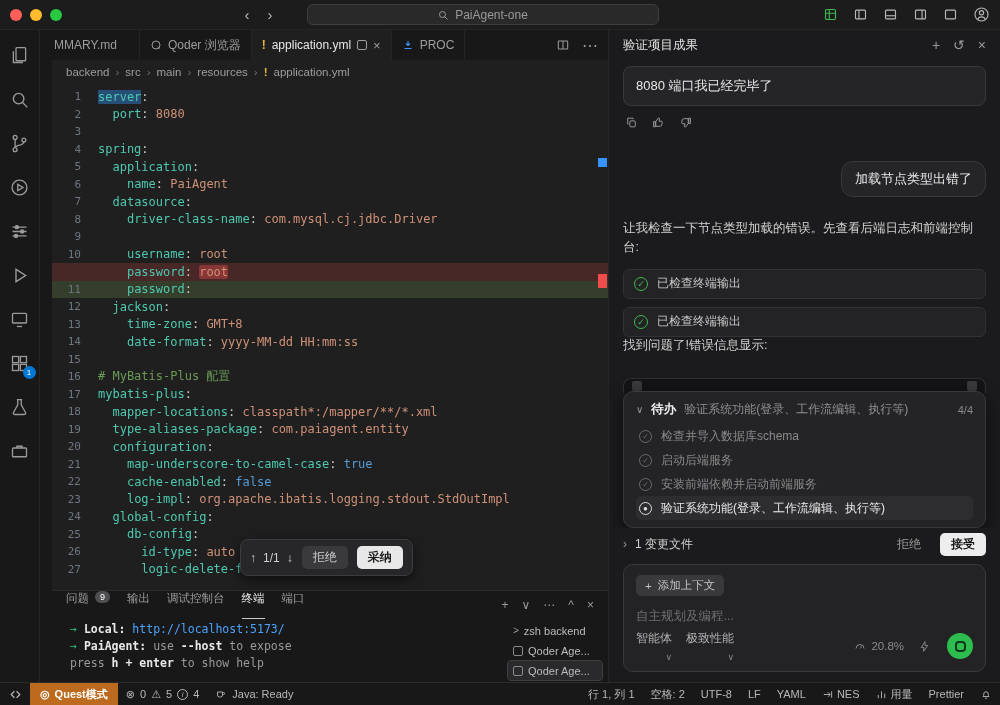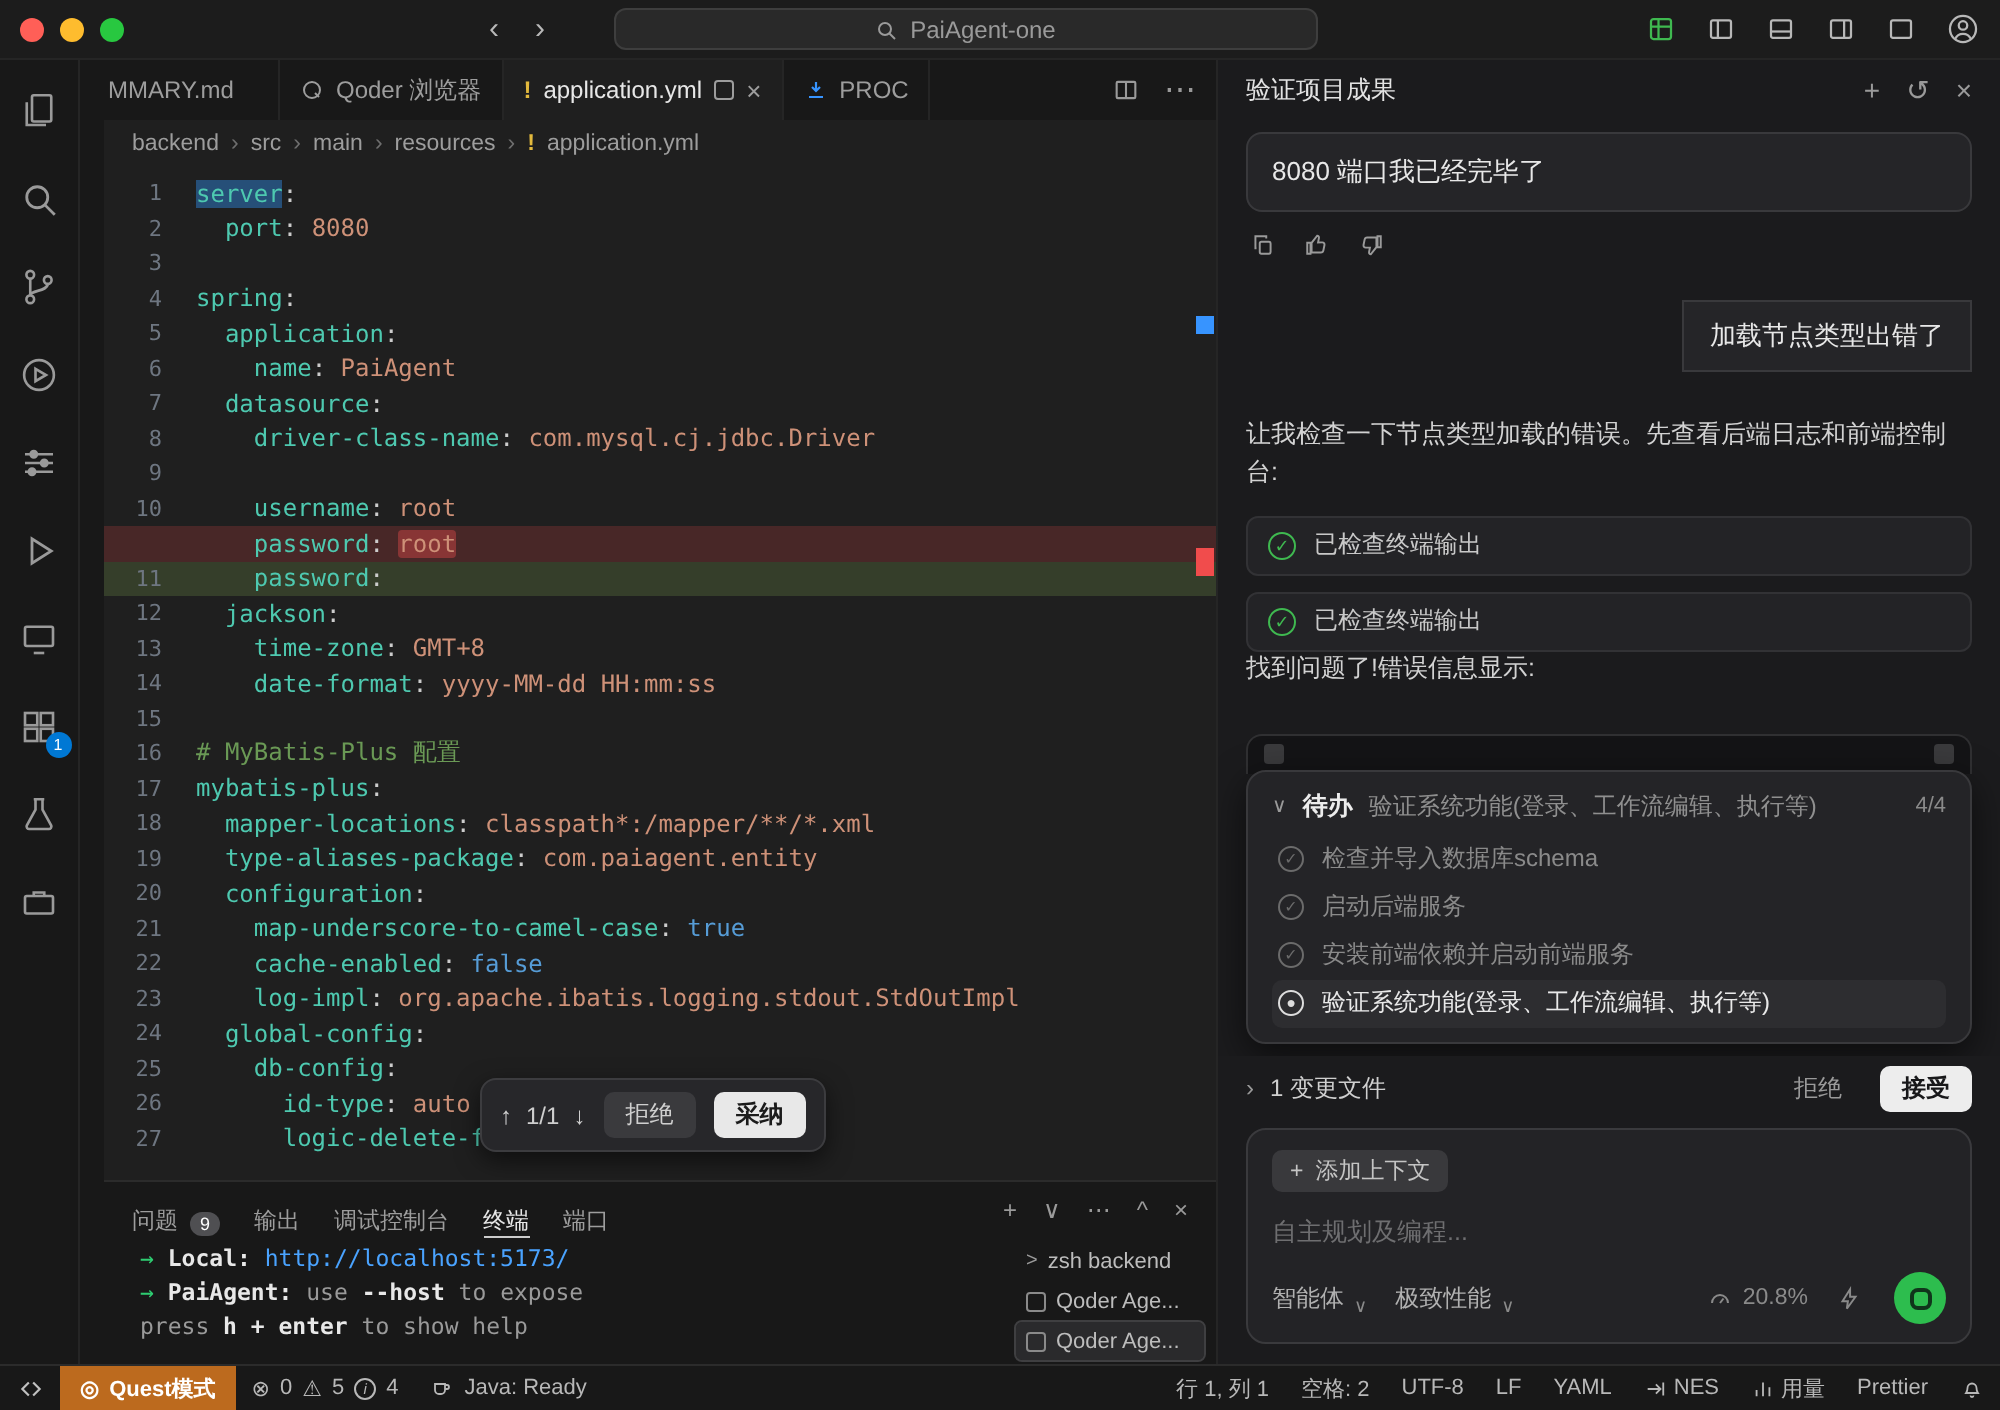--- a/index.html
+++ b/index.html
@@ -74,21 +74,21 @@
     font-family:"Liberation Sans",sans-serif; }
   .dnav { display:flex; gap:7px; align-items:center; }
   .dreject { background:#3a3a3d; border-radius:5px; padding:3px 11px; }
   .daccept { background:#e8e8e8; color:#1b1b1b; border-radius:5px; padding:3px 11px; font-weight:700; }
 
   
   .panel { height:92px; flex:none; border-top:1px solid #2b2b2b; background:#181818;
     display:flex; flex-direction:column; }
   .ptabs { height:28px; flex:none; display:flex; align-items:stretch; padding:0 14px; gap:17px;
     font-size:11.5px; color:#9d9d9d; }
-  .ptab { display:flex; align-items:flex-end; gap:6px; border-bottom:1px solid transparent; }
+  .ptab { display:flex; align-items:flex-start; gap:6px; border-bottom:1px solid transparent; }
   .ptab.active { color:#e7e7e7; border-color:#cccccc; }
   .pbadge { background:#4f4f52; color:#fff; font-size:9px; border-radius:8px; padding:1.5px 5px; line-height:1; }
   .pactions { margin-left:auto; display:flex; align-items:center; gap:13px; color:#9a9a9a; font-size:12px; }
   .pbody { flex:1; display:flex; min-height:0;justify-content:flex-end; }
   .term { flex:1; padding:2px 0 0 18px; font-family:"DejaVu Sans Mono",monospace; font-size:11.5px; line-height:17px; overflow:hidden; }
   .tgreen{color:#2ecc71}.tbold{color:#e8e8e8;font-weight:700}.tdim{color:#9a9a9a}.tlink{color:#4aa3ff}
   .termlist { width:100px; flex:none; padding:2px 6px 0 0; display:flex; flex-direction:column; gap:1px;
     font-size:11px; color:#bcbcbc; }
   .titem { display:flex; align-items:center; gap:5px; height:19px; padding:0 5px; border-radius:3px; white-space:nowrap; overflow:hidden; }
   .titem.active { background:#2a2a2c; outline:1px solid #3f3f41; }
@@ -97,22 +97,22 @@
 
   
   .chat { flex:1; display:flex; flex-direction:column; background:#1b1b1d; min-height:0; }
   .chead { height:30px; flex:none; display:flex; align-items:center; padding:0 14px; gap:13px; }
   .ctitle { flex:1; font-size:12.5px; color:#e3e3e3; }
   .hicon { color:#9a9a9a; font-size:14px; }
   .cbody { flex:1; min-height:0; overflow:hidden; padding:6px 14px 0; display:flex; flex-direction:column; }
   .umsg { background:#252528; border:1px solid #39393c; border-radius:8px; padding:10px 12px;
     font-size:13px; color:#e8e8e8; }
   .feedback { display:flex; gap:14px; margin:10px 0 0 2px; color:#9a9a9a; align-items:center; }
-  .abubble { align-self:flex-end; margin-top:21px; background:#252528; border:1px solid #39393c;
-    border-radius:0; padding:8px 13px; font-size:13px; color:#e8e8e8; }
+  .abubble { align-self:flex-end; margin-top:32px; background:#252528; border:1px solid #39393c;
+    border-radius:12px; padding:8px 13px; font-size:13px; color:#e8e8e8; }
   .para { margin-top:22px; font-size:12.5px; color:#d2d2d2; line-height:1.5; }
   .para2 { font-size:12.5px; color:#d2d2d2; }
   .checks { margin-top:12px; display:flex; flex-direction:column; gap:8px; }
   .chk { height:30px; background:#232326; border:1px solid #323235; border-radius:6px;
     display:flex; align-items:center; gap:9px; padding:0 10px; font-size:12px; color:#c8c8c8; }
   .chkicon { width:14px; height:14px; flex:none; border:1.5px solid #3fb950; border-radius:50%;
     color:#3fb950; font-size:9px; display:flex; align-items:center; justify-content:center; }
   .codestrip { margin-top:24px; height:20px; background:#141416; border:1px solid #303032; border-bottom:none;
     border-radius:8px 8px 0 0; display:flex; align-items:center; justify-content:space-between; padding:0 8px; }
   .cs-ic { width:10px; height:10px; background:#3a3a3c; border-radius:2px; }
@@ -135,21 +135,21 @@
   .chev { color:#9a9a9a; }
   .changes .spacer { flex:1; }
   .rejbtn { color:#9a9a9a; font-size:12px; margin-right:11px; }
   .accbtn { background:#ededed; color:#18181a; border-radius:5px; padding:3px 11px; font-weight:700; font-size:12px; }
   .inputbox { margin-top:6px; background:#232326; border:1px solid #3a3a3d; border-radius:10px;
     padding:10px 12px 9px; height:108px; display:flex; flex-direction:column; }
   .ctxchip { align-self:flex-start; background:#39393c; border-radius:5px; padding:3px 9px; font-size:11.5px;
     color:#c4c4c4; display:flex; gap:6px; align-items:center; }
   .placeholder { margin-top:12px; font-size:12.5px; color:#6e6e70; }
   .inrow { margin-top:auto; display:flex; align-items:center; gap:14px; font-size:12px; color:#b0b0b0; }
-  .sel-ctl { display:flex; align-items:flex-end; gap:5px; }
+  .sel-ctl { display:flex; align-items:flex-end; gap:5px;flex-direction:column; }
   .sel-ctl .cd { font-size:9px; color:#8a8a8a; }
   .quota { margin-left:auto; display:flex; align-items:center; gap:5px; color:#8a8a8a; font-size:11.5px; }
   .sparkic { color:#8a8a8a; }
   .sendbtn { width:26px; height:26px; border-radius:50%; background:#2dbd4e; display:flex;
     align-items:center; justify-content:center; margin-left:2px; }
   .sendglyph { width:11px; height:11px; border:2.5px solid #10361b; border-radius:4px; }
 
   
   .sbar { height:23px; flex:none; background:#181818; border-top:1px solid #2b2b2b; display:flex;
     align-items:center; font-size:11px; color:#b8b8b8; }

